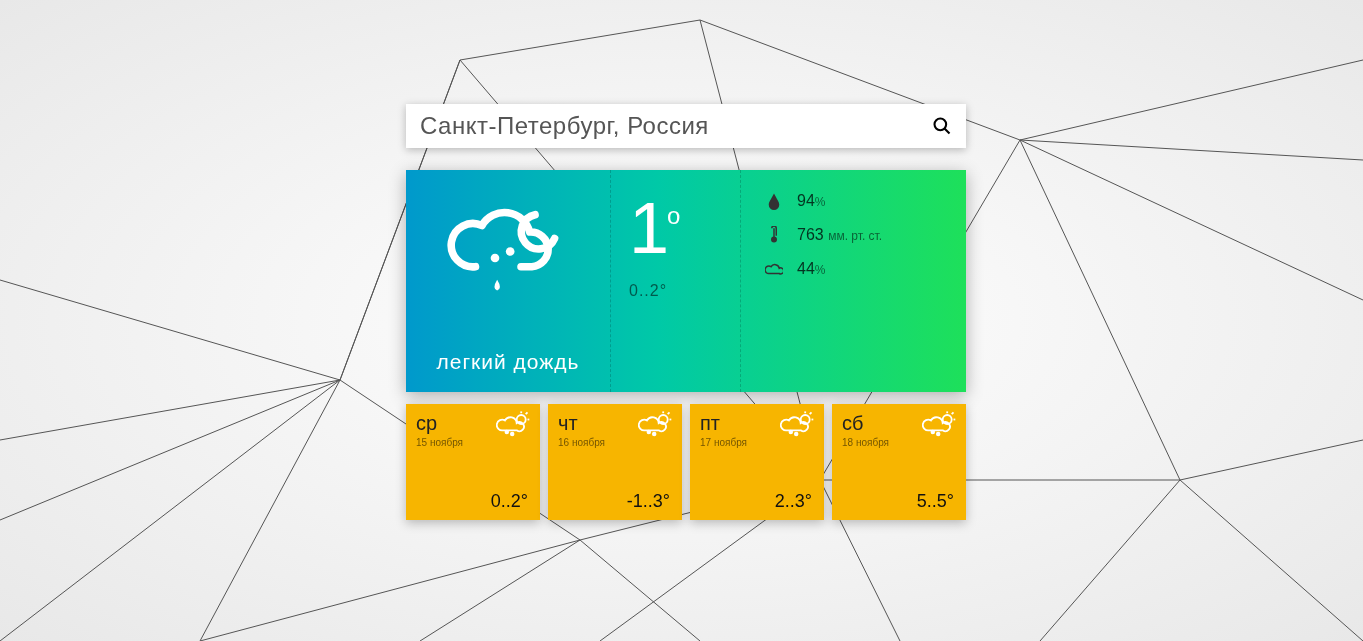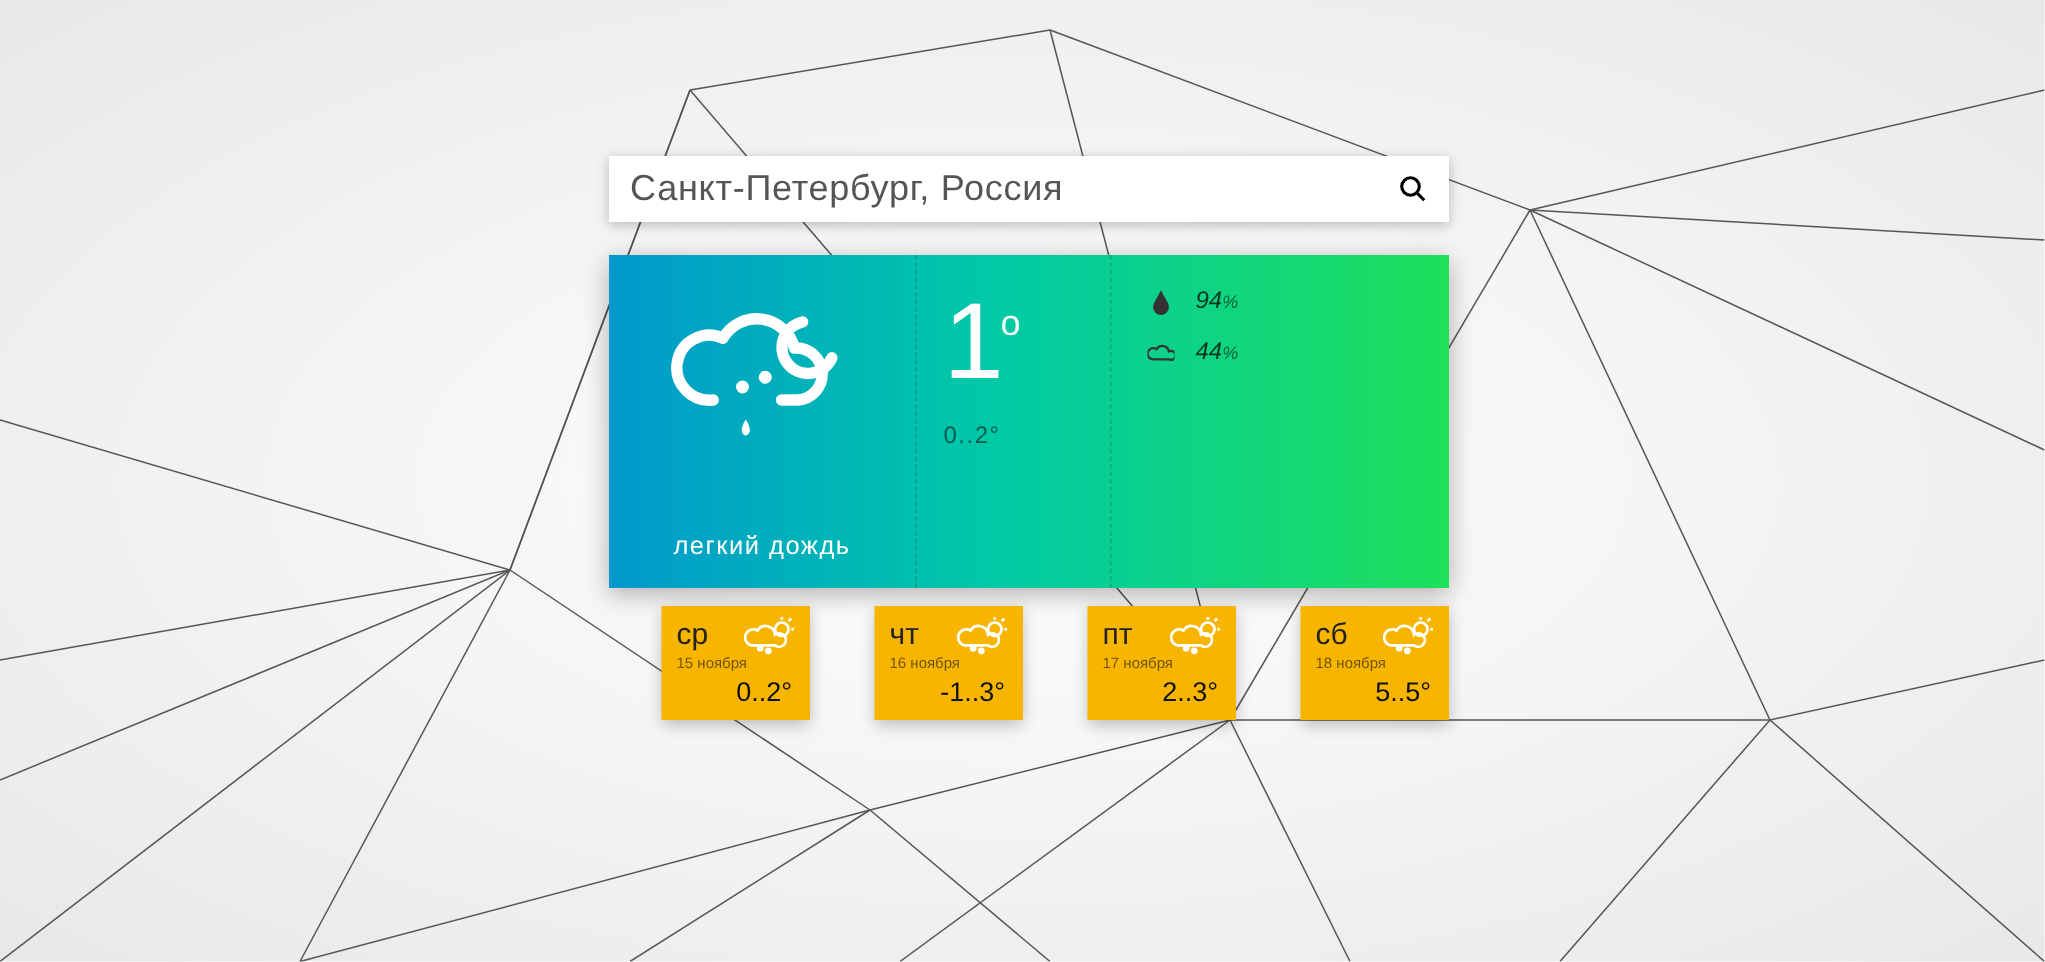--- a/index.html
+++ b/index.html
@@ -61,21 +61,21 @@
   align-items: center;
   justify-content: space-between;
   padding: 20px 0 18px 0;
   border-right: 1px dashed rgba(0,0,0,0.18);
 }
 .weather-main-icon {
   width: 130px;
   height: 110px;
 }
 .condition-text {
-  font-size: 17px;
+  font-size: 21px;
   letter-spacing: 1px;
 }
 .main-center {
   width: 130px;
   padding: 22px 0 0 18px;
   border-right: 1px dashed rgba(0,0,0,0.18);
 }
 .temp-big {
   font-size: 72px;
   font-weight: 300;
@@ -100,47 +100,45 @@
   display: flex;
   flex-direction: column;
   gap: 16px;
 }
 .stat-row {
   display: flex;
   align-items: center;
   gap: 14px;
   font-size: 16px;
   color: rgba(0,0,0,0.7);
-  font-style: italic;
 }
 .stat-row .val {
   color: rgba(0,0,0,0.75);
 }
 .stat-row .unit {
   font-size: 12px;
   color: rgba(0,0,0,0.55);
 }
 .stat-icon {
   width: 18px; height: 18px;
   flex-shrink: 0;
 }
 .forecast {
   margin-top: 12px;
   display: flex;
   gap: 8px;
 }
 .forecast-card {
   flex: 1;
   background: #f7b500;
-  height: 76px;
+  height: 116px;
   box-shadow: 0 3px 10px rgba(0,0,0,0.25);
   position: relative;
   padding: 8px 10px;
   color: #333;
-  margin-left: 35px;
 }
 .fc-day {
   font-size: 20px;
   font-weight: 400;
   color: #222;
 }
 .fc-date {
   font-size: 10px;
   color: rgba(0,0,0,0.55);
   margin-top: 2px;
@@ -221,20 +219,28 @@
     </div>
     <div class="main-right">
       <div class="stat-row">
         <svg class="stat-icon" viewBox="0 0 24 24" fill="#333">
             <path d="M12 2 C8 10 5 13 5 17 a7 7 0 0 0 14 0 c0-4-3-7-7-15z"></path>
           </svg>
         <span><span class="val">94</span><span class="unit">%</span></span>
       </div>
       <div class="stat-row">
         <svg class="stat-icon" viewBox="0 0 24 24" fill="none" stroke="#333" stroke-width="2">
+            <path d="M12 3 v12"></path>
+            <circle cx="12" cy="18" r="3" fill="#333"></circle>
+            <path d="M9 3 a3 3 0 0 1 6 0 v10"></path>
+          </svg>
+        <span><span class="val">763</span> <span class="unit">мм. рт. ст.</span></span>
+      </div>
+      <div class="stat-row">
+        <svg class="stat-icon" viewBox="0 0 24 24" fill="none" stroke="#333" stroke-width="2">
             <path d="M6 18 a5 5 0 1 1 2-9 a6 6 0 0 1 11 2 a4 4 0 1 1 0 7 z"></path>
           </svg>
         <span><span class="val">44</span><span class="unit">%</span></span>
       </div>
     </div>
   </div>
 
   <div class="forecast">
     <div class="forecast-card">
       <div class="fc-day">ср</div>

